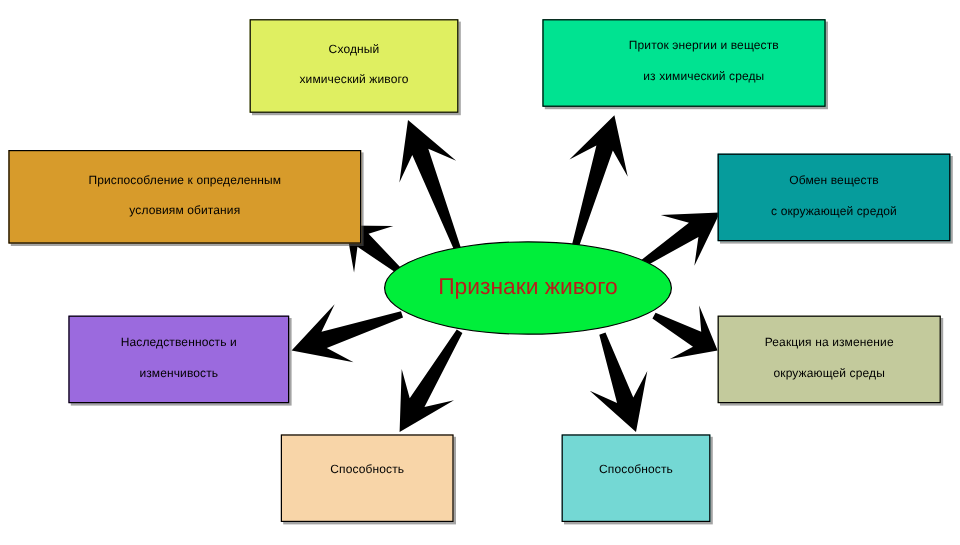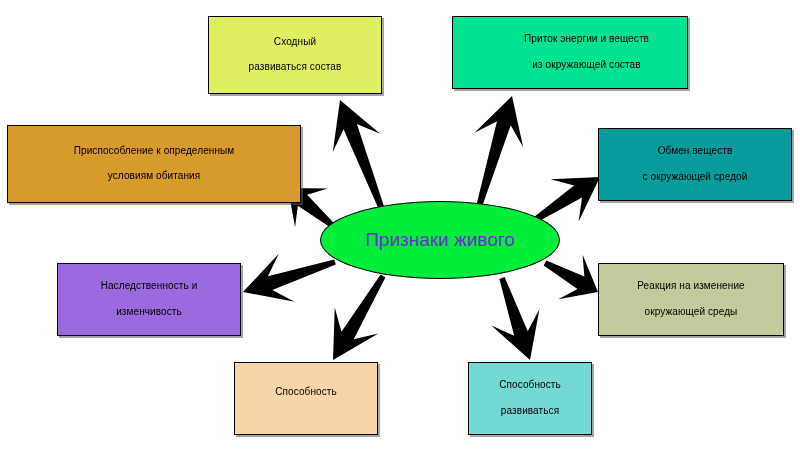--- a/index.html
+++ b/index.html
@@ -47,21 +47,21 @@
   }
   .center-node {
     position: absolute;
     box-sizing: border-box;
     border: 1px solid #000000;
     border-radius: 50%;
     display: flex;
     align-items: center;
     justify-content: center;
     text-align: center;
-    color: #6d28d9;
+    color: #b91c1c;
     font-size: 19px;
   }
 </style>
 </head>
 <body>
 
 <div id="canvas" style="background: rgb(255, 255, 255);">
 
   <svg id="arrow-layer" viewBox="0 0 800 454">
       <polygon points="385.55,211.02 356.90,124.06 380.15,133.86 340.00,100.00 332.82,152.03 343.55,129.19 380.45,212.98" fill="#000000"></polygon>
@@ -74,49 +74,48 @@
       <polygon points="334.76,223.91 307.12,194.79 327.76,188.39 288.00,188.00 295.04,227.13 297.89,205.71 331.24,228.09" fill="#000000"></polygon>
     </svg>
 
   <div class="center-node" id="center-node" style="left: 320px; top: 201px; width: 240px; height: 78px; background: rgb(0, 238, 58); border-color: rgb(0, 0, 0);">
     <span>Признаки живого</span>
   </div>
 
   <div class="node-box" id="node-0" style="left: 208px; top: 16px; width: 174px; height: 78px; background: rgb(223, 239, 97); border-color: rgb(0, 0, 0);">
     <span>
       <span>Сходный</span><br>
-      <span>развиваться состав</span>
+      <span>химический живого</span>
     </span>
   </div>
 
   <div class="node-box" id="node-1" style="left: 452px; top: 16px; width: 236px; height: 73px; background: rgb(0, 227, 145); border-color: rgb(0, 0, 0); padding-left: 39px;">
     <span>
       <span>Приток энергии и веществ</span><br>
-      <span>из окружающей состав</span>
+      <span>из химический среды</span>
     </span>
   </div>
 
   <div class="node-box" id="node-2" style="left: 598px; top: 128px; width: 194px; height: 73px; background: rgb(6, 156, 156); border-color: rgb(0, 0, 0);">
     <span>
       <span>Обмен веществ</span><br>
       <span>с окружающей средой</span>
     </span>
   </div>
 
   <div class="node-box" id="node-3" style="left: 598px; top: 263px; width: 186px; height: 73px; background: rgb(195, 202, 156); border-color: rgb(0, 0, 0);">
     <span>
       <span>Реакция на изменение</span><br>
       <span>окружающей среды</span>
     </span>
   </div>
 
   <div class="node-box" id="node-4" style="left: 468px; top: 362px; width: 124px; height: 73px; background: rgb(116, 216, 212); border-color: rgb(0, 0, 0);">
     <span>
       <span>Способность</span><br>
-      <span>развиваться</span>
     </span>
   </div>
 
   <div class="node-box" id="node-5" style="left: 234px; top: 362px; width: 144px; height: 73px; background: rgb(248, 213, 168); border-color: rgb(0, 0, 0);">
     <span>
       <span>Способность</span><br>
     </span>
   </div>
 
   <div class="node-box" id="node-6" style="left: 57px; top: 263px; width: 184px; height: 73px; background: rgb(155, 106, 222); border-color: rgb(0, 0, 0);">

